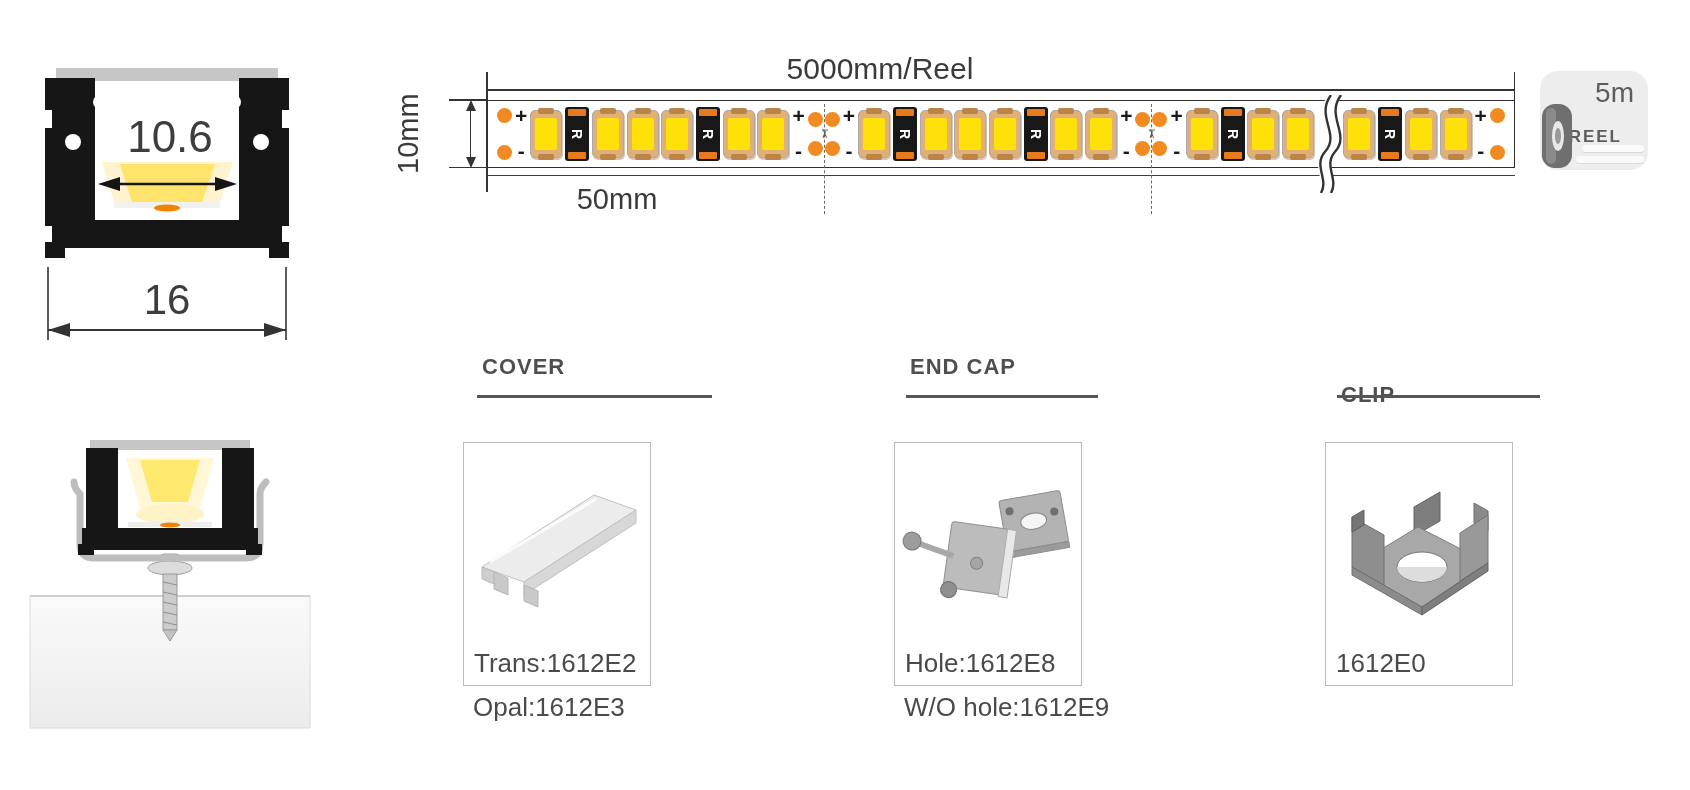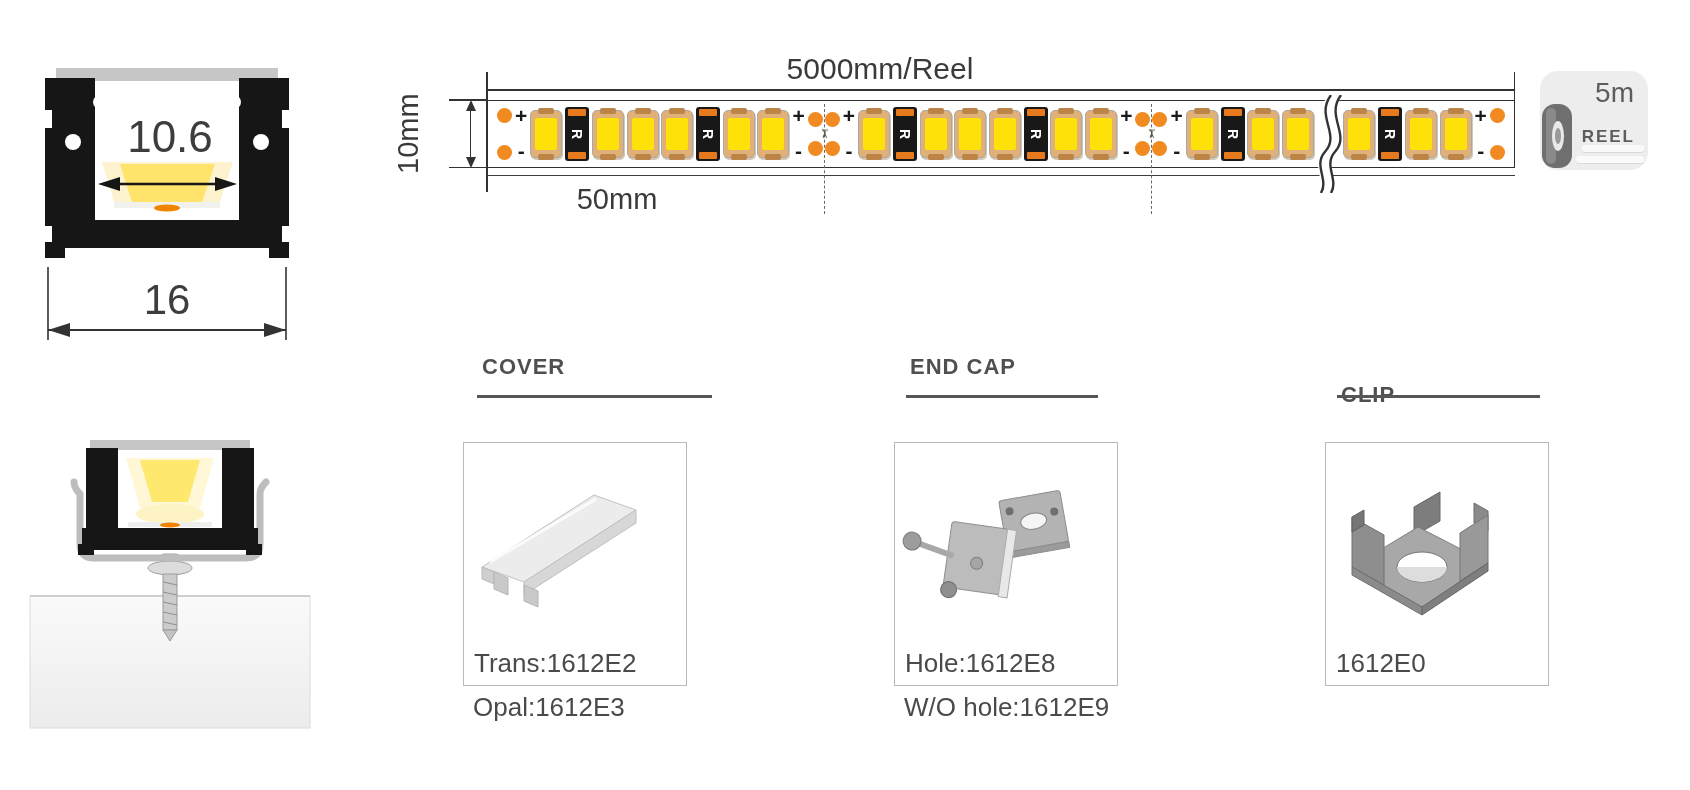--- a/index.html
+++ b/index.html
@@ -54,32 +54,32 @@
   #label-5000{left:880px;top:52px;transform:translateX(-50%);font-size:30px;color:#3a3a3a;}
   #label-50{left:617px;top:183px;transform:translateX(-50%);font-size:29px;color:#3a3a3a;}
   #label-10mm{left:392px;top:92px;height:84px;width:34px;
     writing-mode:vertical-rl;transform:rotate(180deg);text-align:center;
     font-size:29px;color:#3a3a3a;}
 
   
   #reel-badge{left:1540px;top:71px;width:108px;height:99px;background:#ededed;
     border-radius:18px;}
   #reel-badge .len{position:absolute;right:14px;top:6px;font-size:28px;font-weight:normal;color:#5d5d5d;}
-  #reel-badge .rl{position:absolute;right:13px;top:56px;font-size:17px;font-weight:bold;
+  #reel-badge .rl{position:absolute;right:26px;top:56px;font-size:17px;font-weight:bold;
     letter-spacing:2px;color:#5d5d5d;margin-left:48px;}
   #reel-badge .wrap1,#reel-badge .wrap2{position:absolute;right:4px;height:7px;background:#fafafa;
     border-radius:3px;box-shadow:0 1px 0 #d9d9d9;}
   #reel-badge .wrap1{left:42px;bottom:18px;}
   #reel-badge .wrap2{left:36px;bottom:7px;}
   #reel-spool{position:absolute;left:-4px;bottom:-2px;width:44px;height:72px;}
 
   
   .sec-title{font-size:22px;font-weight:bold;color:#4f4f4f;letter-spacing:1px;top:354px;}
   .sec-rule{top:395px;height:3px;background:#565656;}
-  .sec-box{top:442px;width:224px;height:244px;border:1px solid #b9b9b9;background:#fff;box-sizing:border-box;}
+  .sec-box{top:442px;width:188px;height:244px;border:1px solid #b9b9b9;background:#fff;box-sizing:border-box;}
   .box-label{position:absolute;left:10px;bottom:6px;font-size:26px;color:#4a4a4a;}
   .below-label{top:692px;font-size:26px;color:#4a4a4a;}
   .sec-art{position:absolute;left:0;top:12px;width:185px;height:180px;}
 </style>
 </head>
 <body>
 
 <div class="abs" style="left:40px;top:62px;width:255px;height:280px;">
   <svg width="255" height="280" viewBox="0 0 255 280">
 

